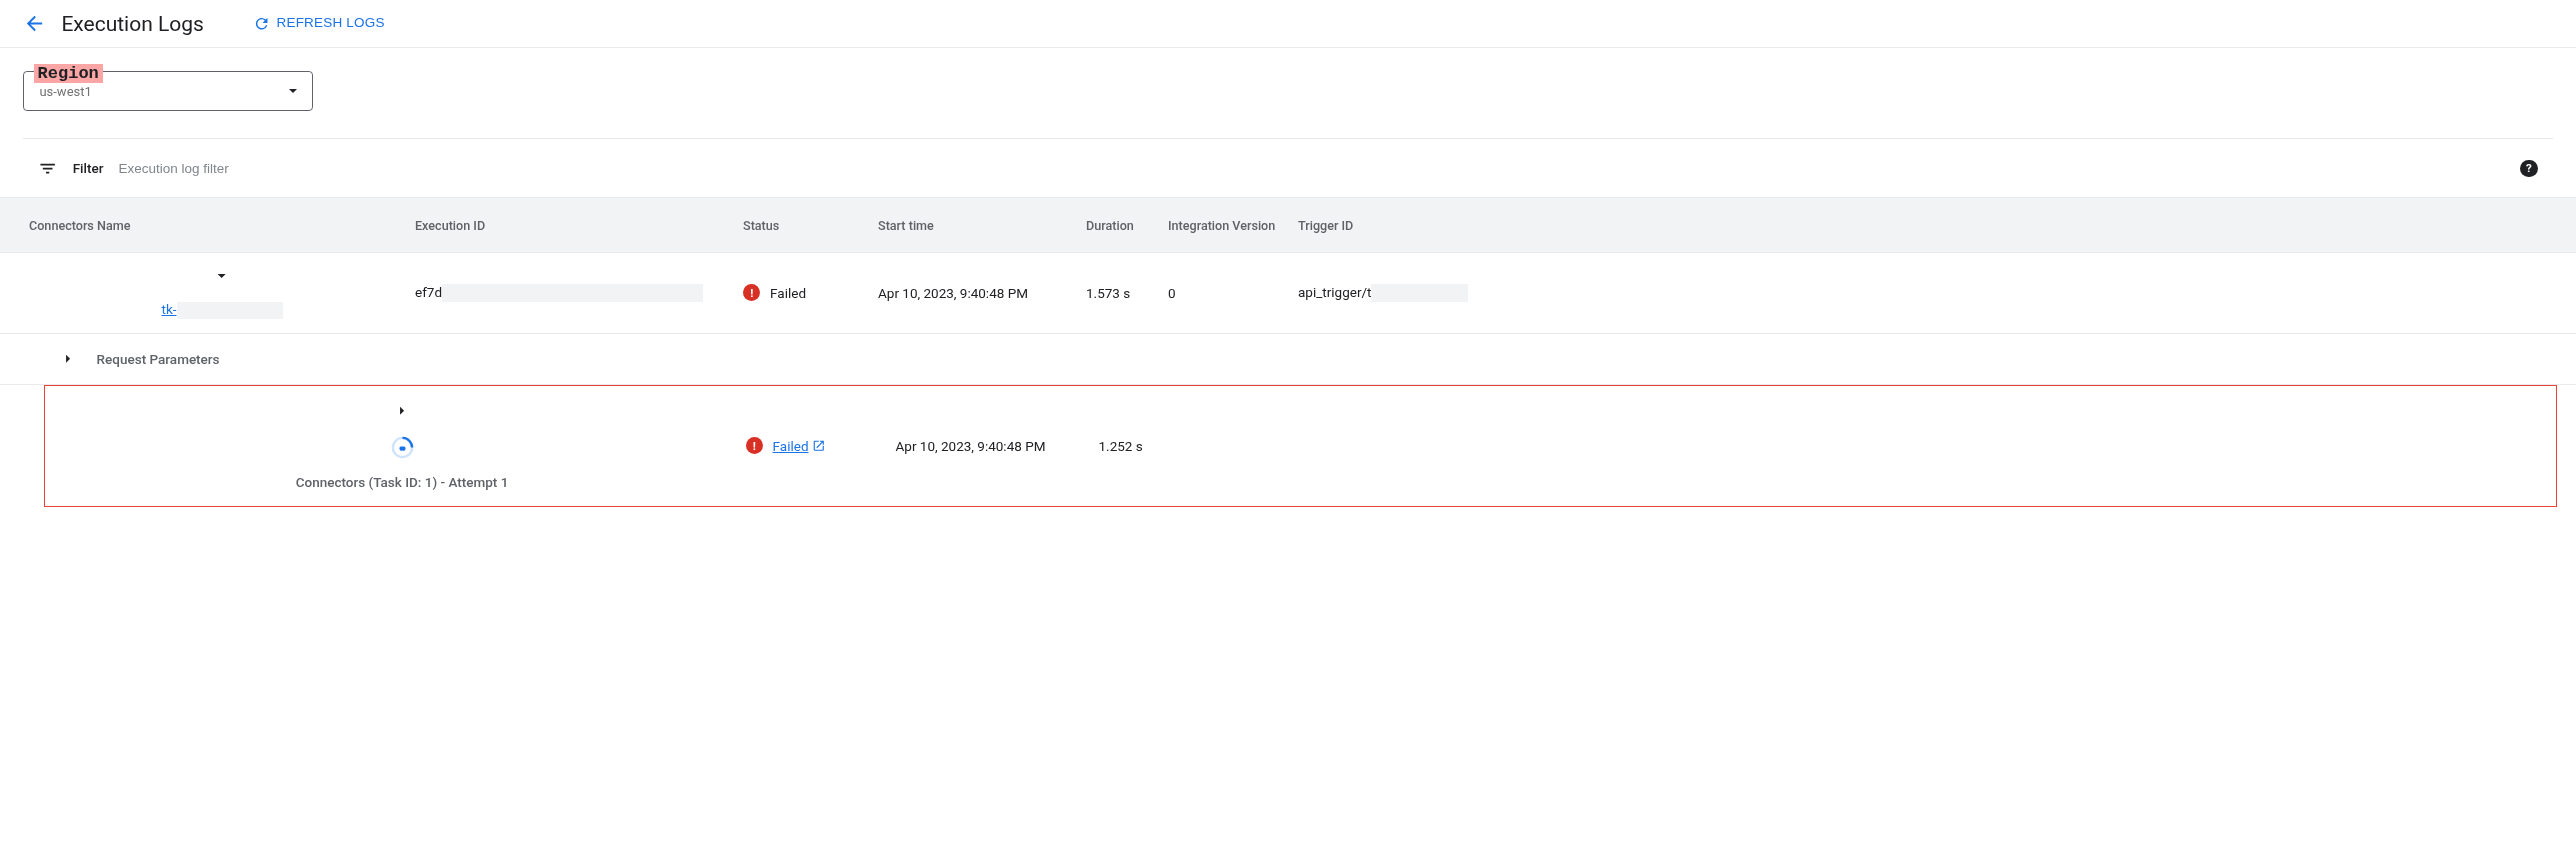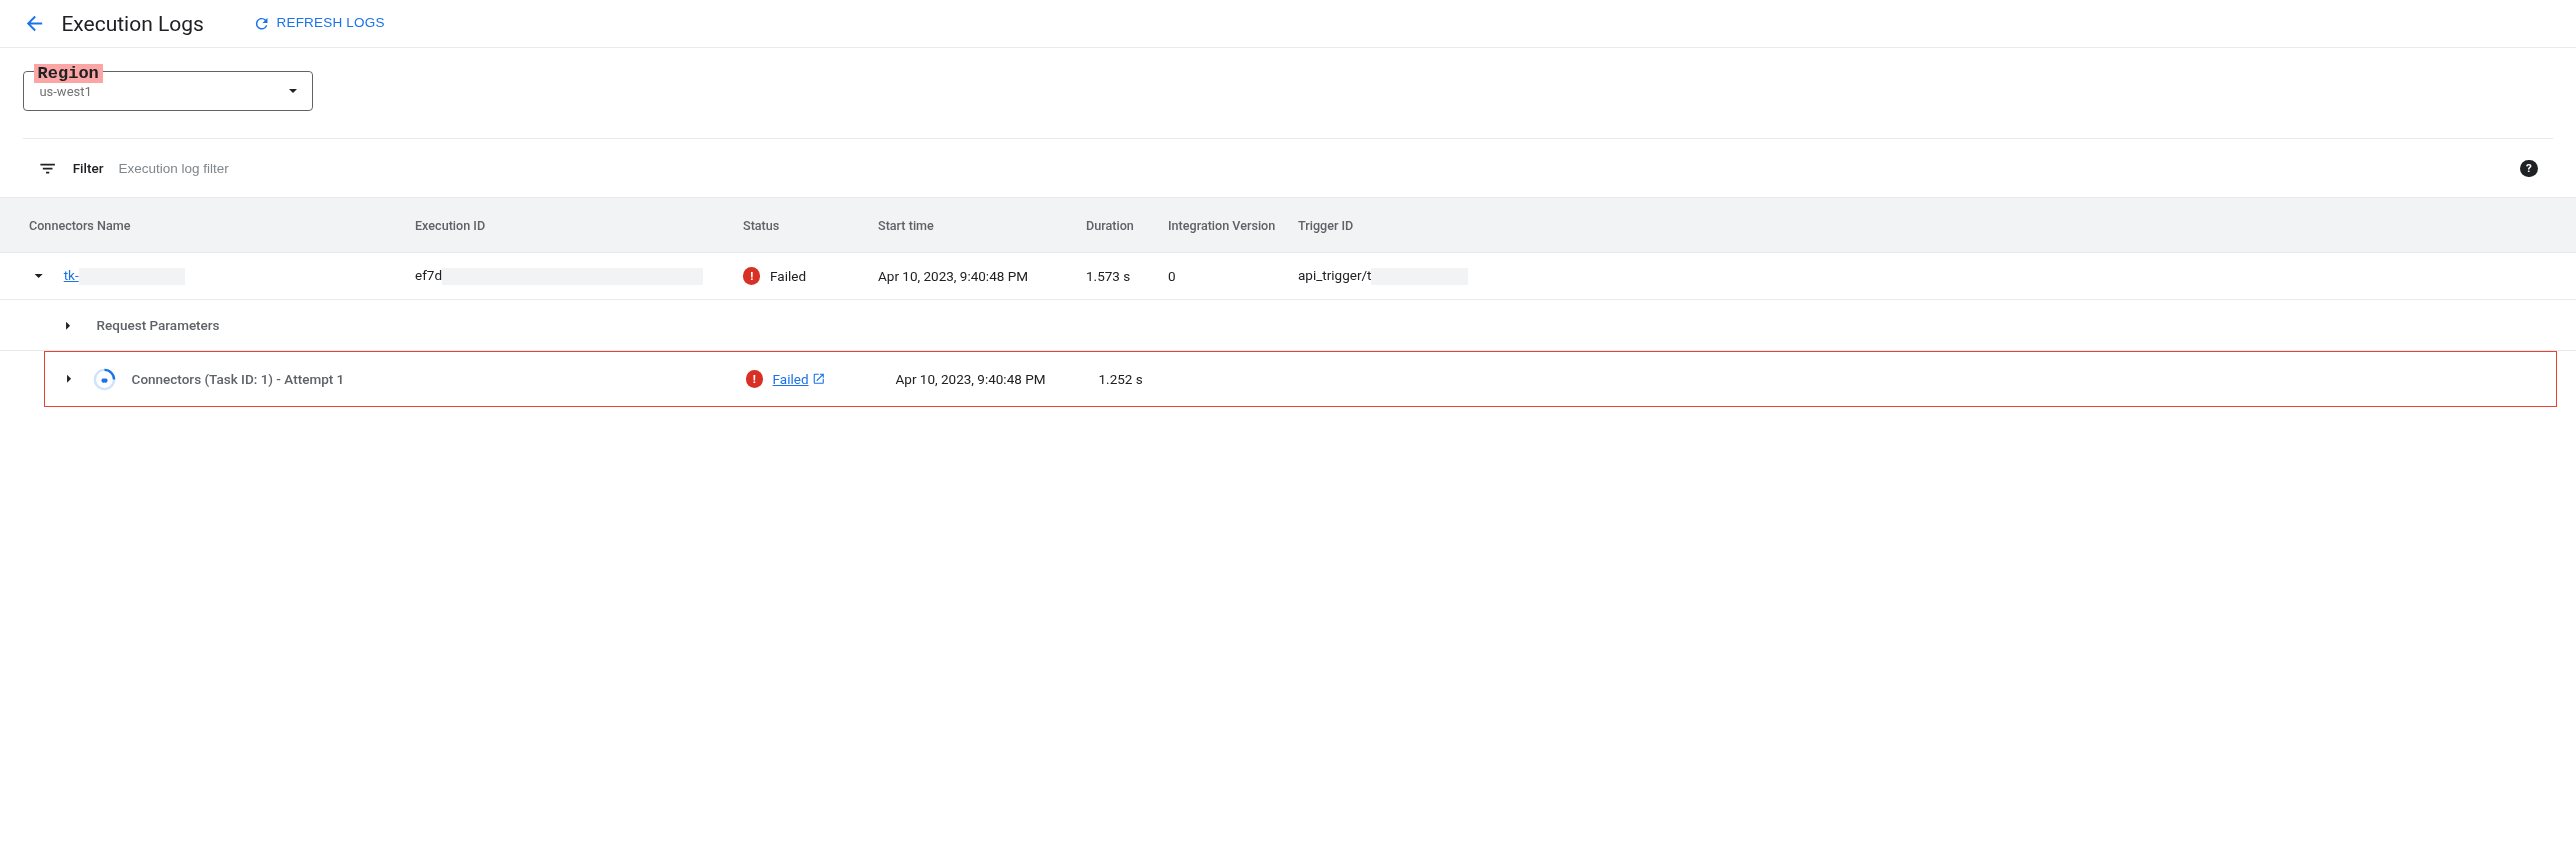--- a/index.html
+++ b/index.html
@@ -141,20 +141,21 @@
       display: grid;
       grid-template-columns: 386px 328px 135px 208px 82px 130px 193px;
       padding: 13.5px 0 13.5px 29px;
       border-bottom: 1px solid #e8eaed;
       align-items: center;
     }
     .row-name-cell {
       display: flex;
       align-items: center;
       gap: 15.4px;
+      flex-direction: column;
     }
     .chevron {
       cursor: pointer;
       display: flex;
       align-items: center;
     }
     .integration-link {
       color: #1a73e8;
       text-decoration: underline;
       cursor: pointer;

